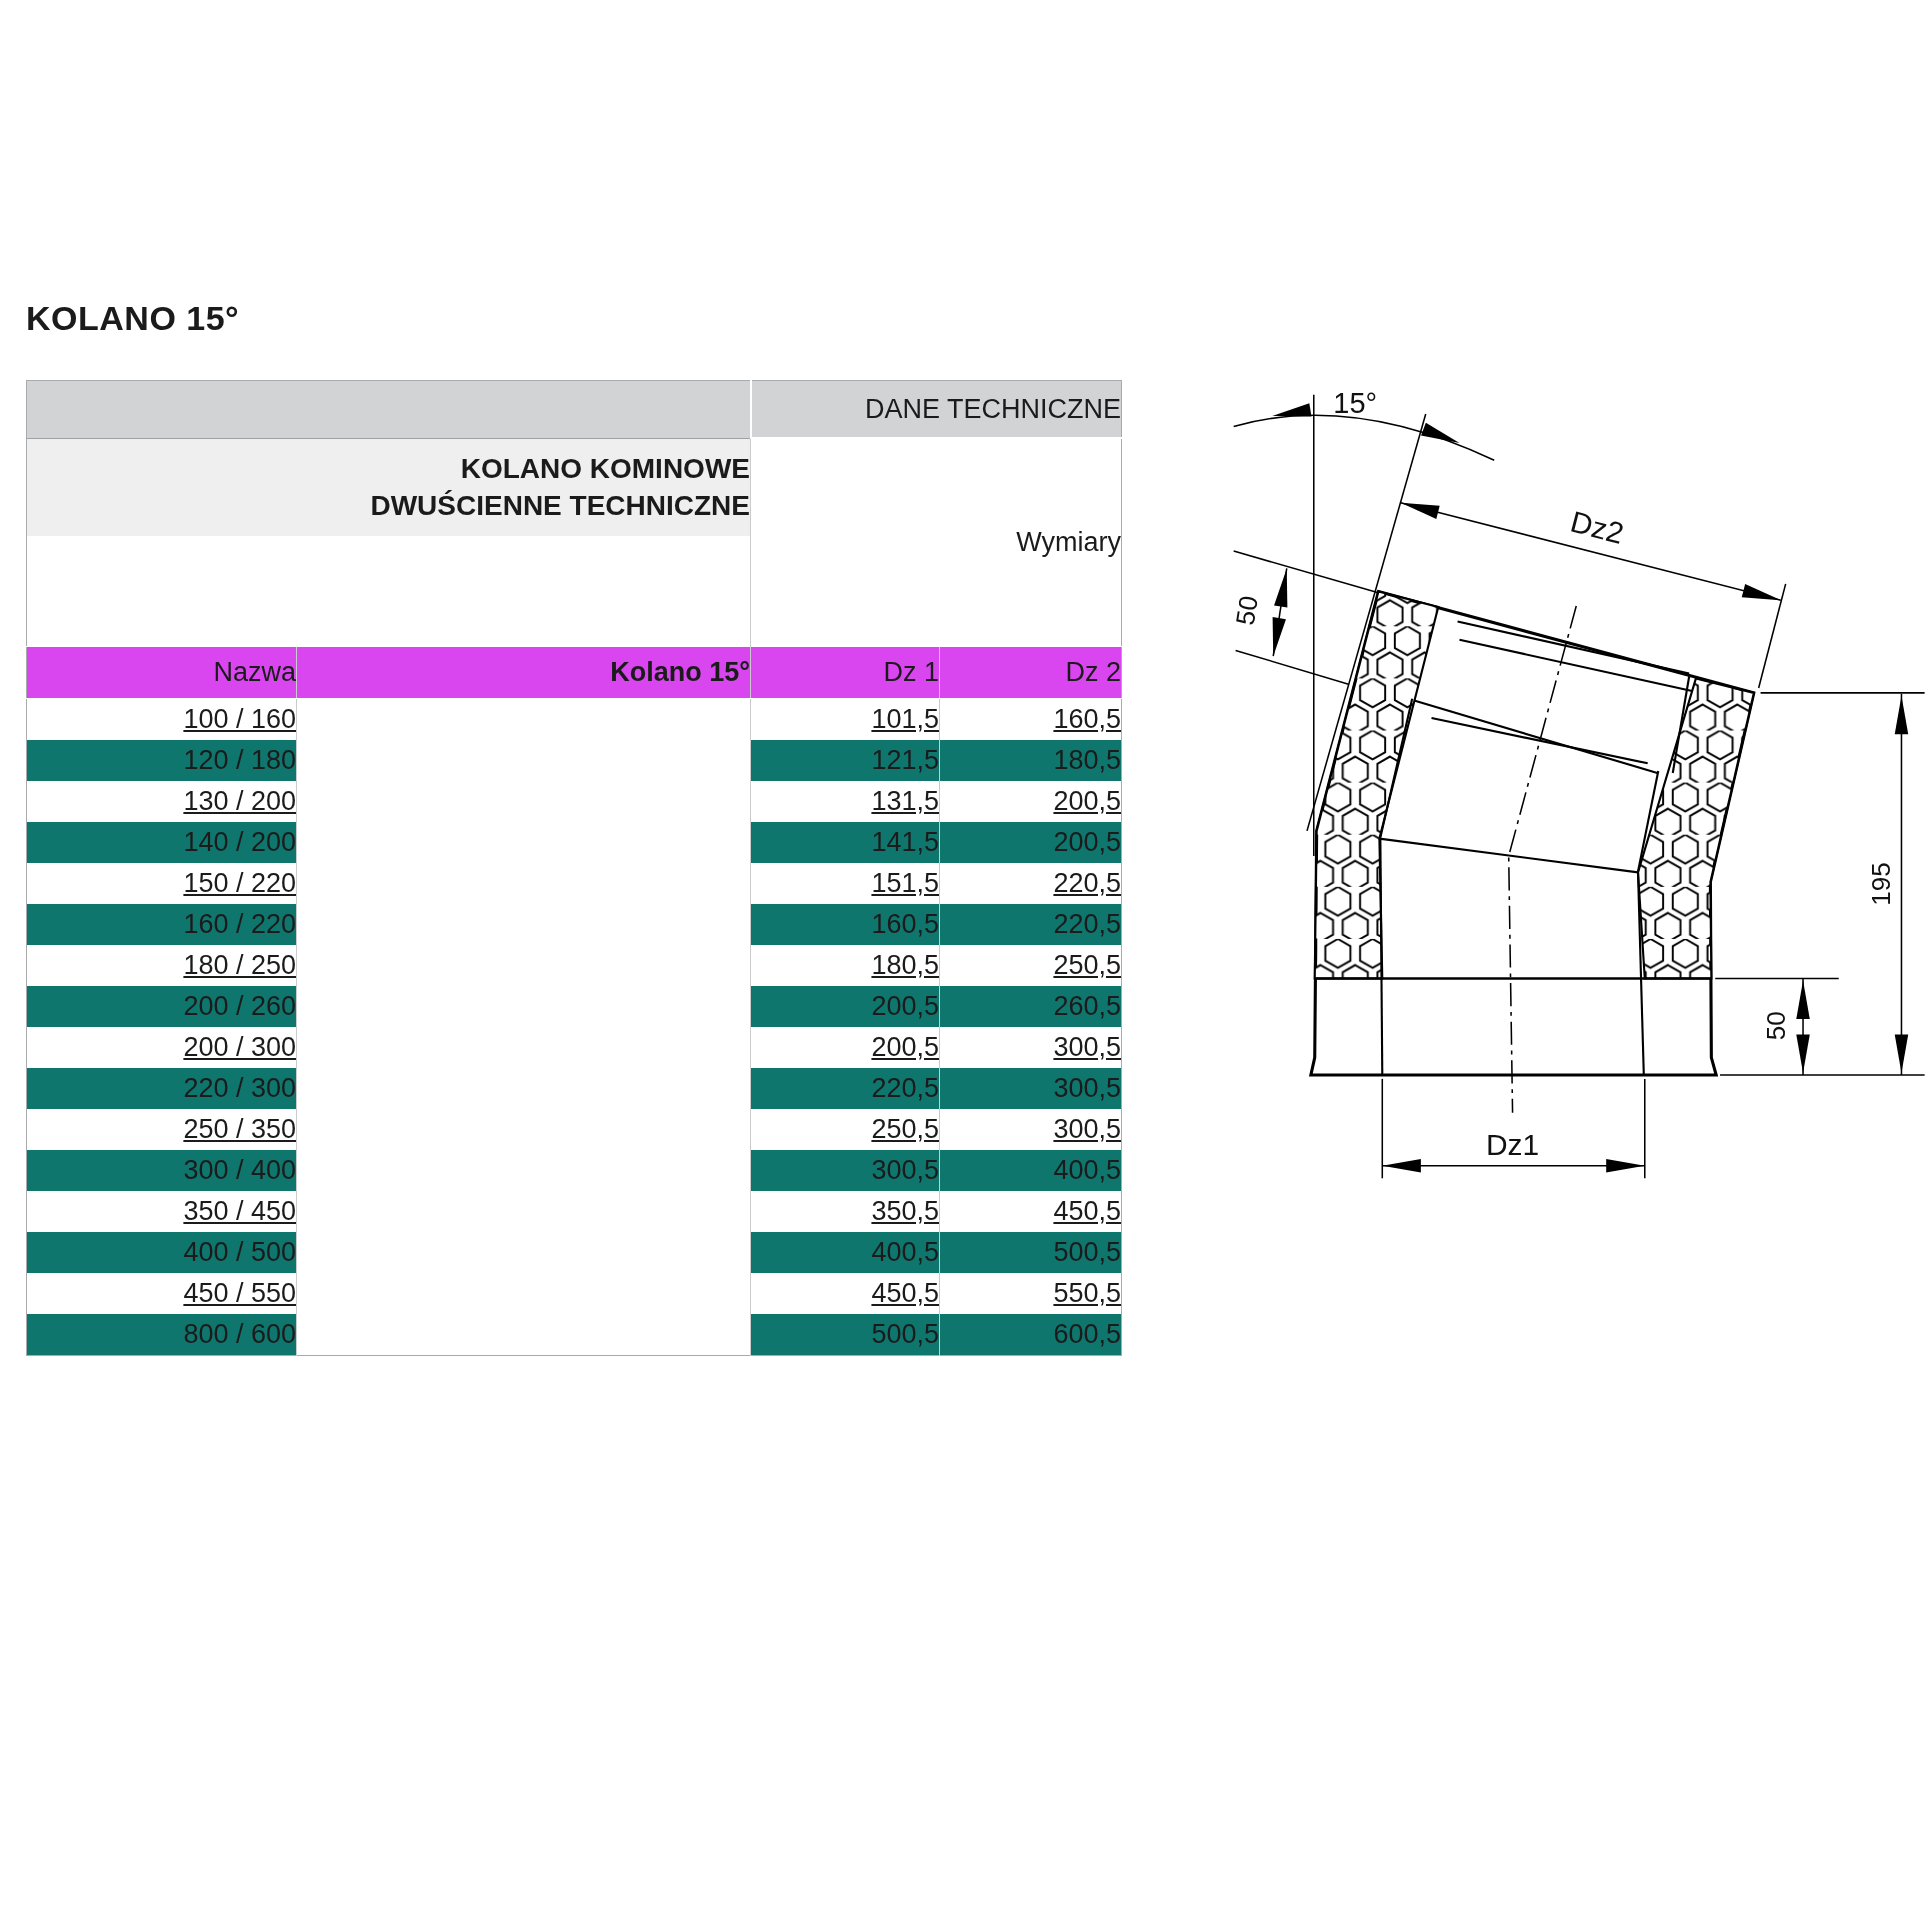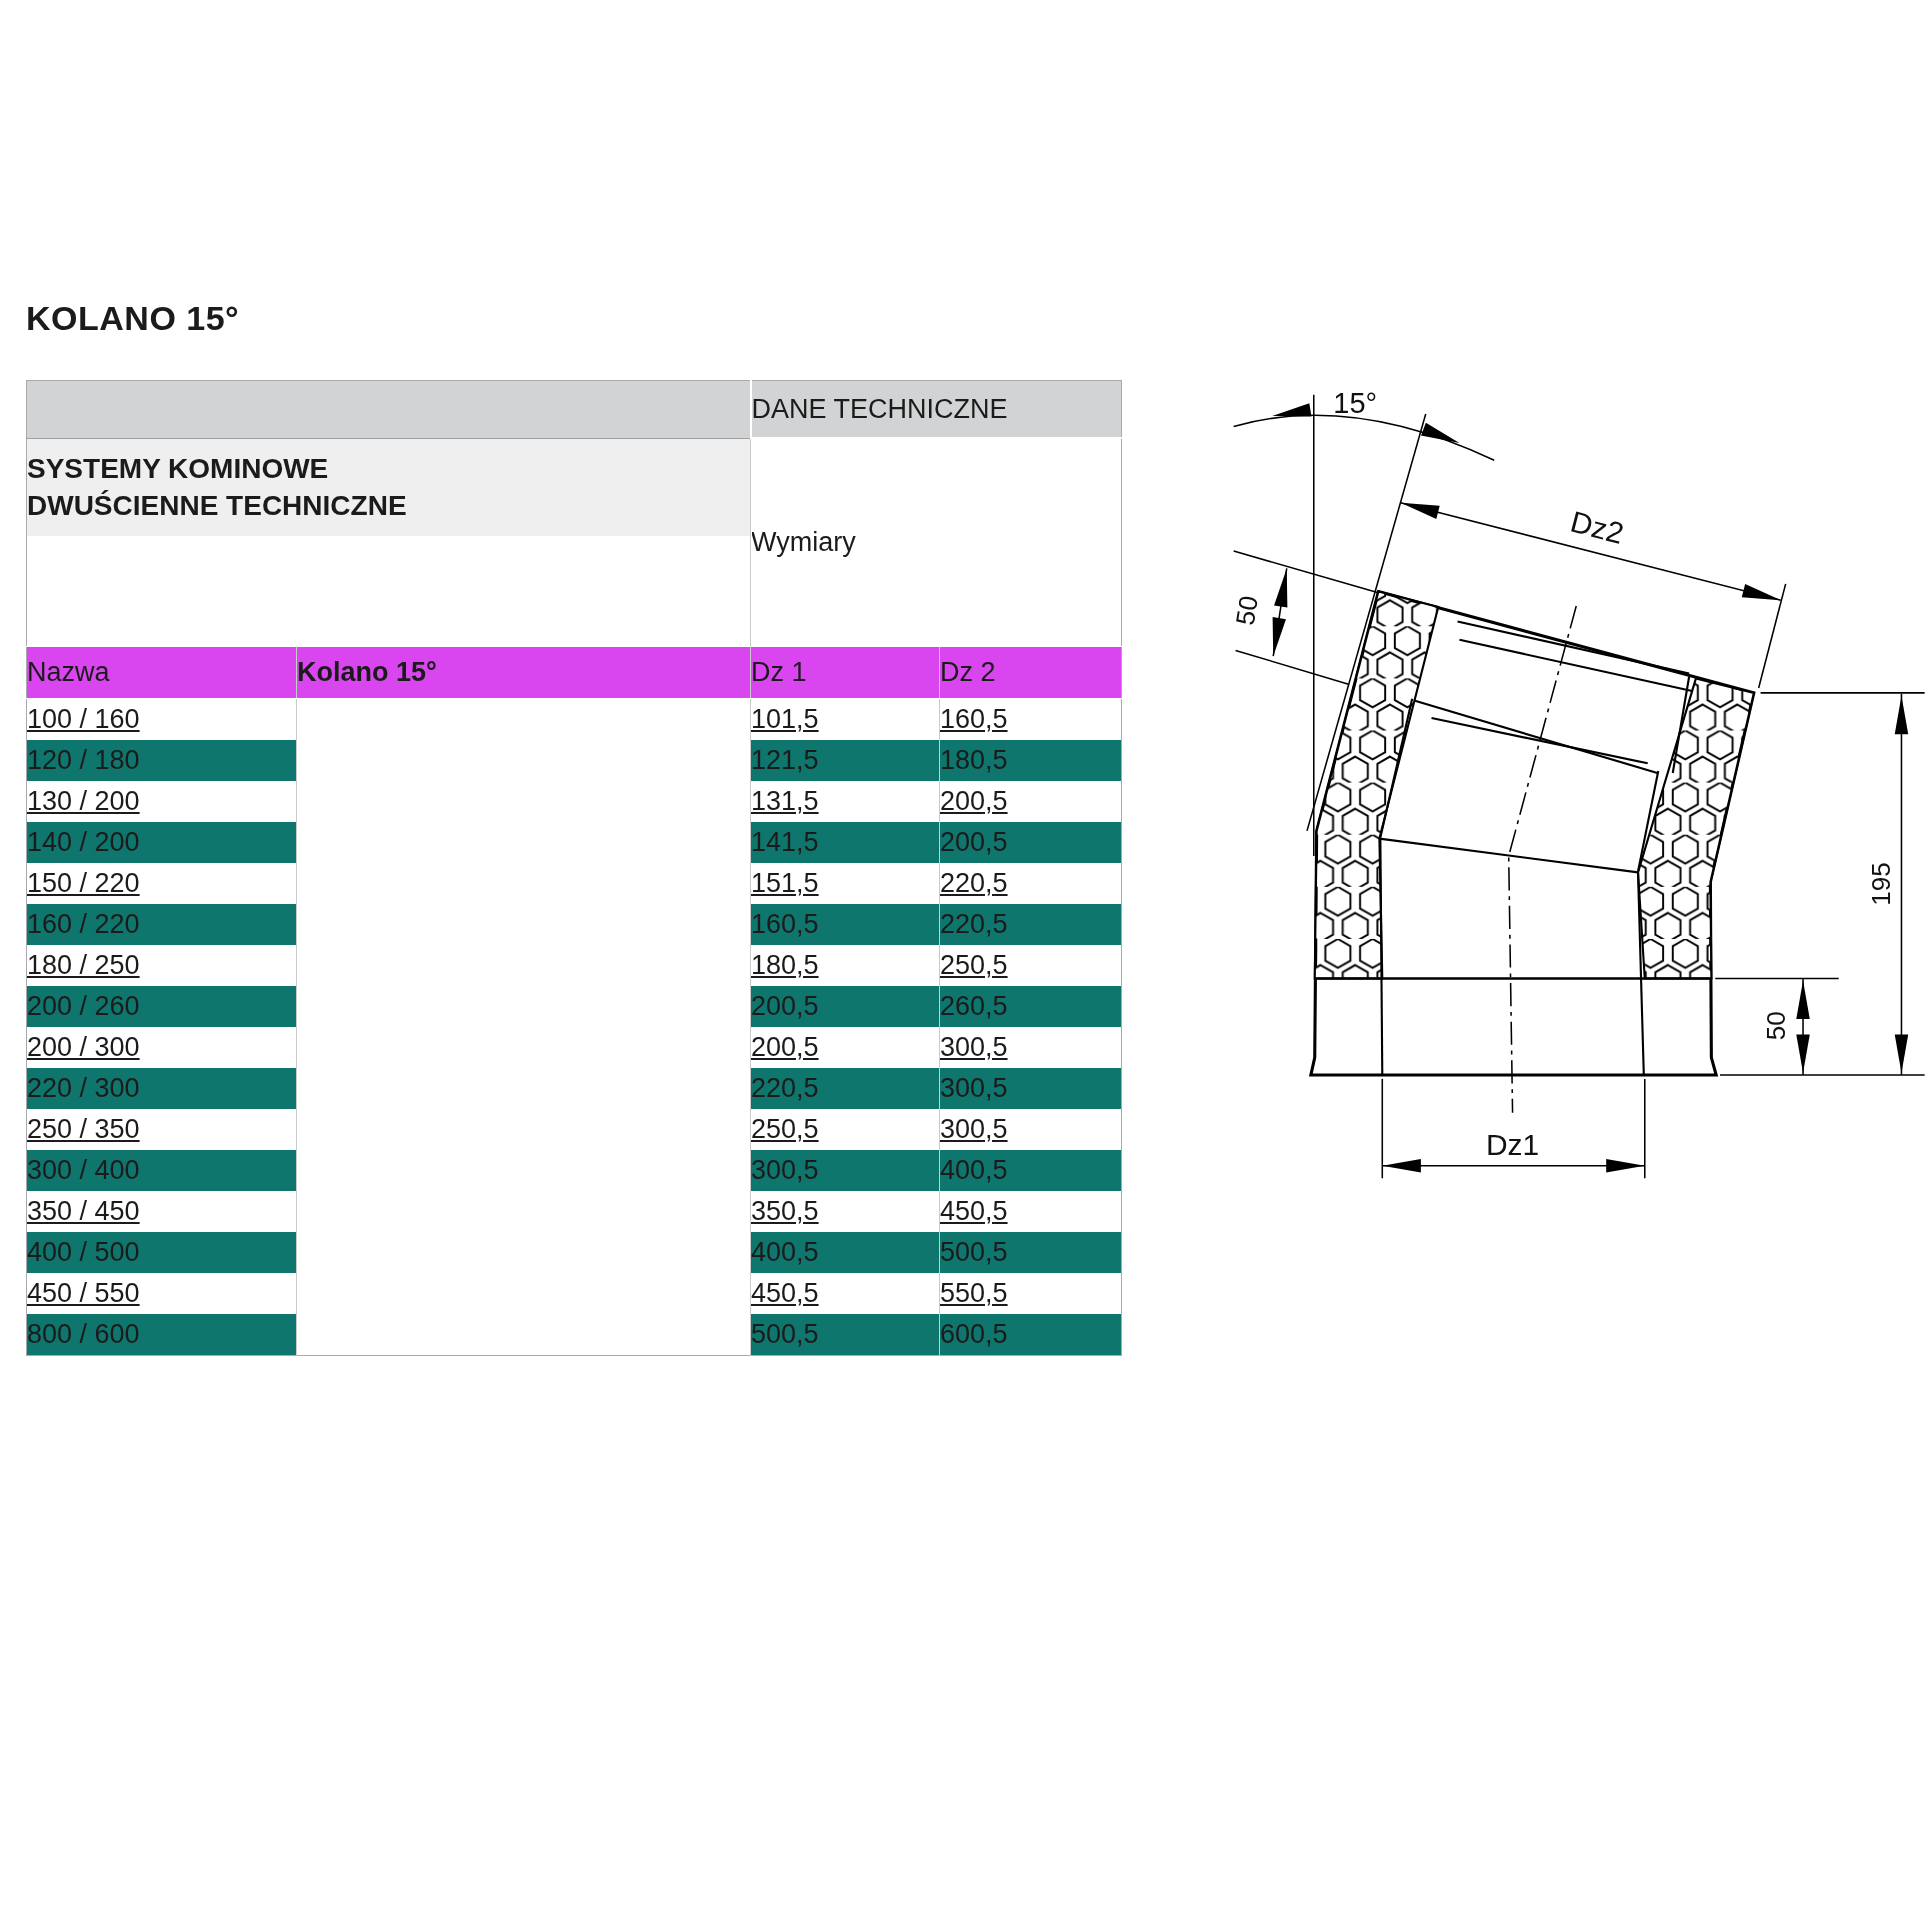--- a/index.html
+++ b/index.html
@@ -2,21 +2,21 @@
 <html><head>
 <meta charset="utf-8">
 <style>
   html,body{margin:0;padding:0;background:#fff;}
   .page{position:relative;width:1931px;height:1931px;background:#fff;overflow:hidden;
         font-family:"Liberation Sans", sans-serif;color:#1b1b1b;}
   .title{position:absolute;left:26px;top:299px;font-size:34px;font-weight:700;letter-spacing:0.5px;}
 
   table.spec{position:absolute;left:26px;top:380px;border-collapse:collapse;table-layout:fixed;
              border:1.9px solid #a8abad;font-size:27px;}
-  table.spec td{padding:0;text-align:left;vertical-align:middle;overflow:hidden;}
+  table.spec td{padding:0;text-align:right;vertical-align:middle;overflow:hidden;}
   .h-dark{background:#d1d3d4;}
   .h-light{background:#efefef;}
   tr.r1 td{height:56px;border-bottom:1.9px solid #9fa2a4;}
   tr.r1 td.dane{border-left:2.9px solid #fff;}
   tr.r2 td.lmerge{height:97px;}
   tr.r3 td.lblank{height:110px;background:#fff;}
   td.wymiary{background:#fff;border-left:1.9px solid #c9cbcc;border-top:2.9px solid #fff;border-radius:26px;}
   tr.r4 td{height:51px;border-top:1.9px solid #fff;border-bottom:1.9px solid #fff;background:#d946ef;}
   tr.r4 td + td{border-left:1.9px solid #c9cbcc;}
   tr.drow td{height:41px;}
@@ -52,21 +52,21 @@
         <col style="width:182px">
     </colgroup>
     <tbody>
       <tr class="r1">
         <td colspan="2" class="h-dark"></td>
         <td colspan="2" class="h-dark dane">DANE TECHNICZNE</td>
       </tr>
       <tr class="r2">
         <td colspan="2" class="h-light lmerge">
           <div class="twolines">
-            <div>SYSTEMY KOMINOWE</div>
+            <div>KOLANO KOMINOWE</div>
             <div>DWUŚCIENNE TECHNICZNE</div>
           </div>
         </td>
         <td colspan="2" rowspan="2" class="wymiary">Wymiary</td>
       </tr>
       <tr class="r3">
         <td colspan="2" class="lblank"></td>
       </tr>
       <tr class="r4">
         <td>Nazwa</td>

